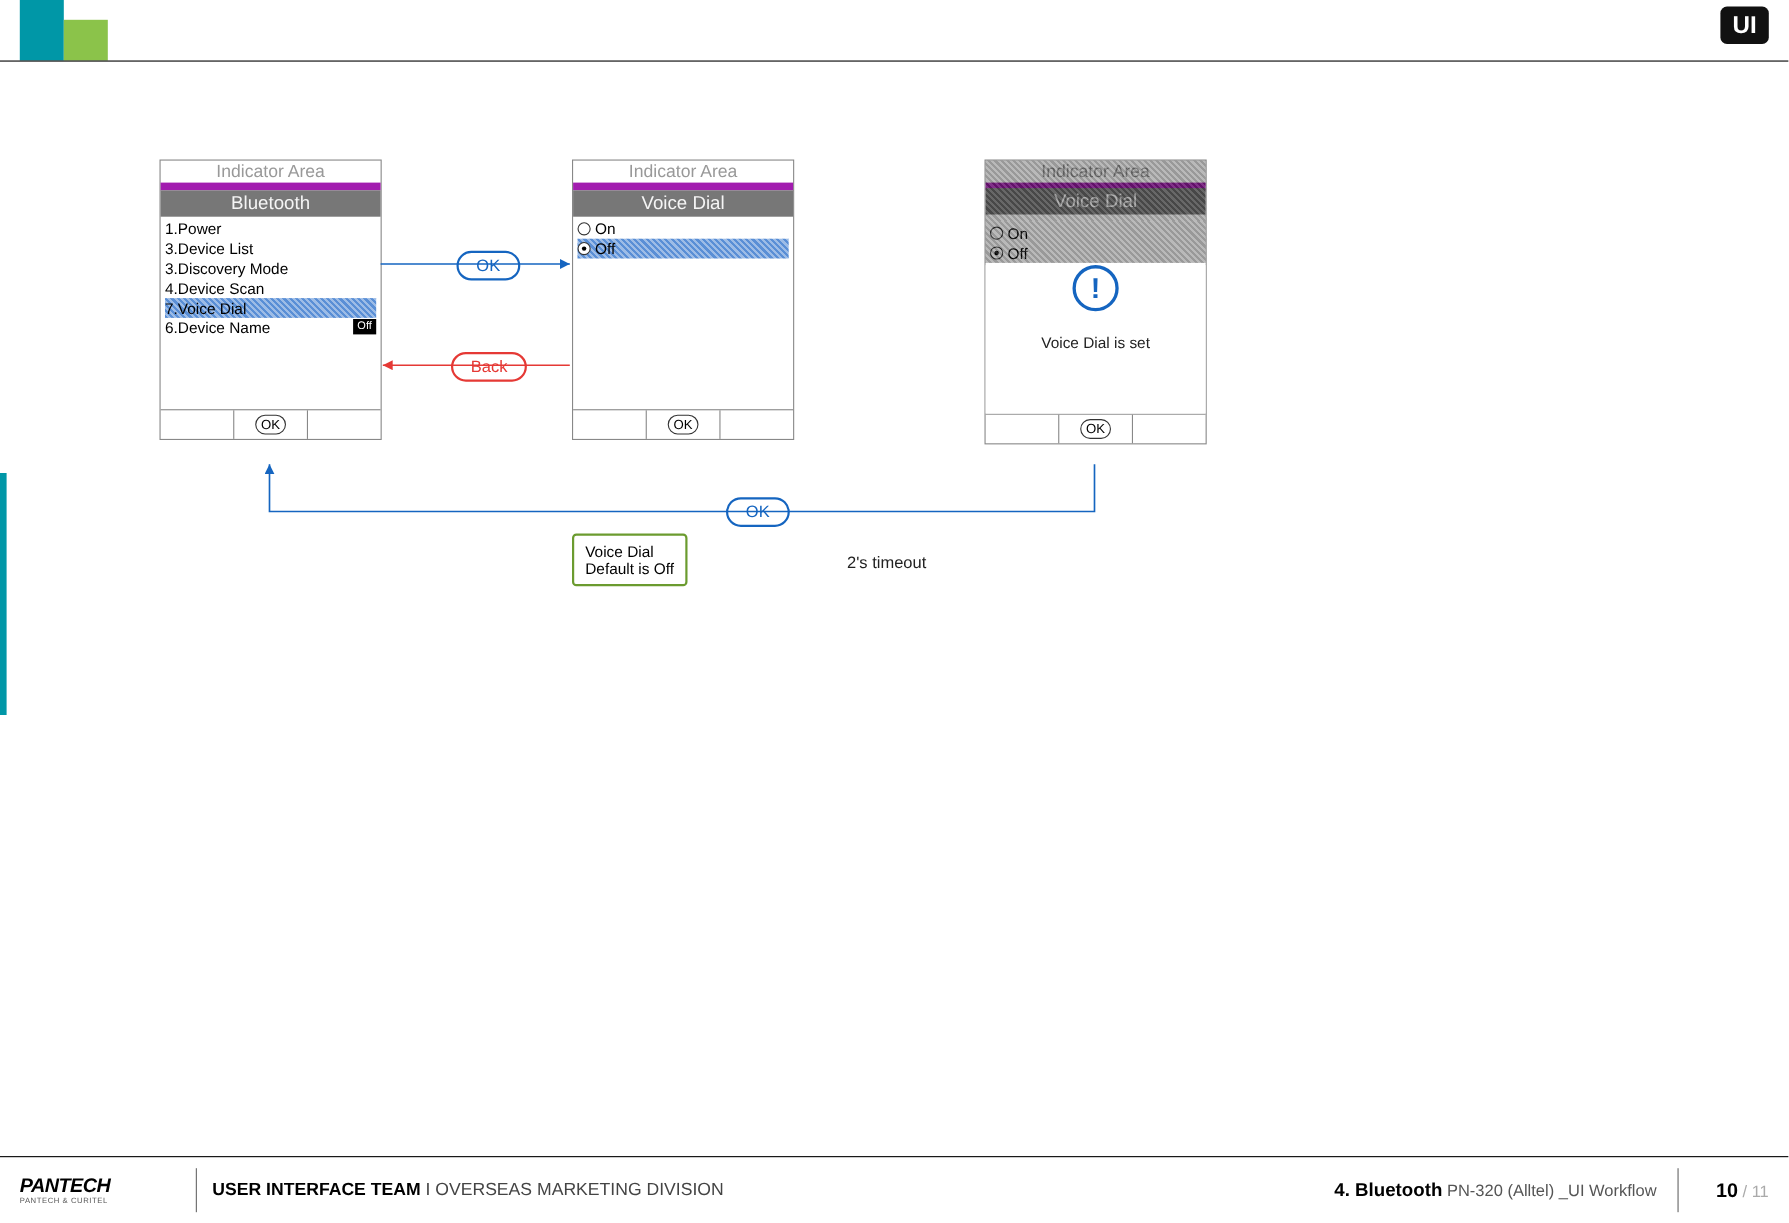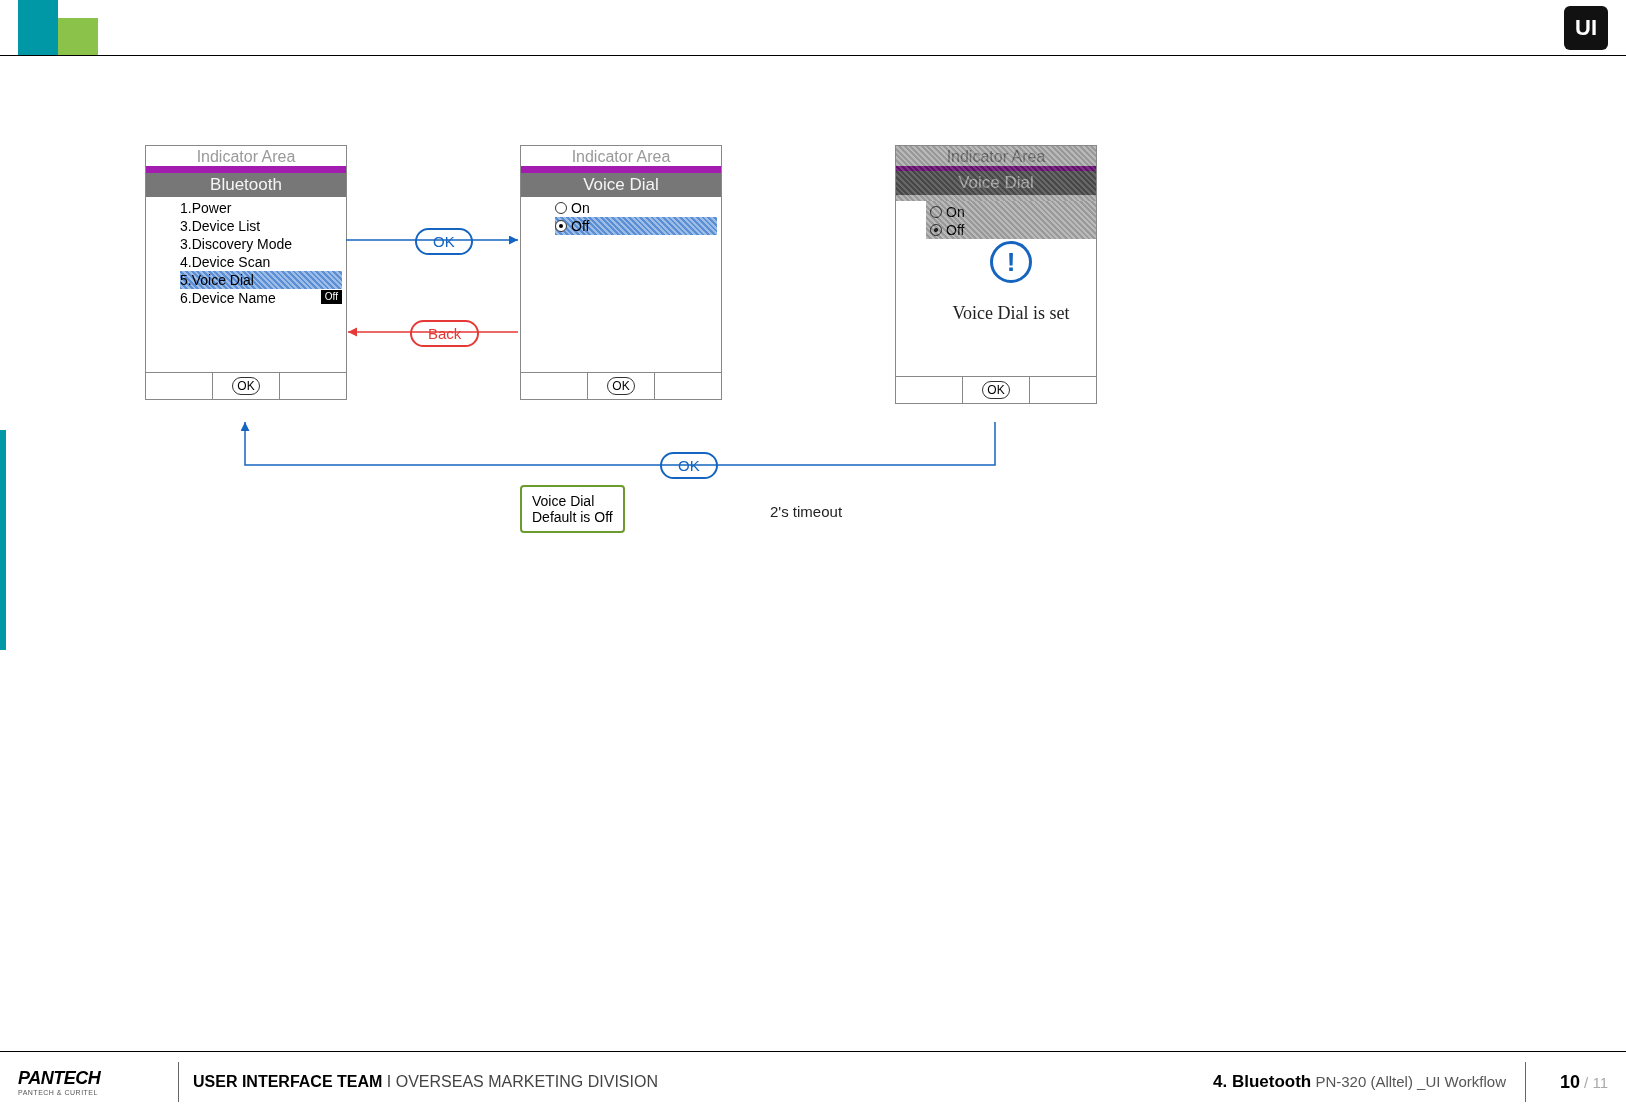--- a/index.html
+++ b/index.html
@@ -41,21 +41,21 @@
   }
   .hdr-line {
     position: absolute;
     left: 0; top: 55px;
     width: 1626px; height: 1px;
     background: #000;
   }
   .ui-logo {
     position: absolute;
     right: 18px; top: 6px;
-    width: 44px; height: 44px;
+    width: 44px; height: 34px;
     background: #111;
     border-radius: 6px;
     color: #fff;
     display: flex;
     align-items: center;
     justify-content: center;
     font-weight: 900;
     font-size: 22px;
     font-family: Arial, sans-serif;
   }
@@ -78,21 +78,20 @@
     background: #777;
     color: #f5f5f5;
     text-align: center;
     font-size: 17px;
     padding: 2px 0;
   }
   .phone .body {
     height: 175px;
     position: relative;
     font-size: 14px;
-    margin-left: 30px;
   }
   .phone .softkeys {
     border-top: 1px solid #888;
     display: flex;
     height: 26px;
   }
   .phone .softkeys > div {
     flex: 1;
     border-right: 1px solid #888;
     display: flex;
@@ -157,23 +156,22 @@
     color: #1565C0;
     font-size: 26px;
     font-weight: 900;
     display: flex;
     align-items: center;
     justify-content: center;
     margin-top: 2px;
   }
   .popup-msg {
     margin-top: 20px;
-    font-size: 18px;
+    font-size: 14px;
     color: #222;
-    font-family: Liberation Serif, serif;
   }
 
   
   .pill {
     position: absolute;
     border-radius: 18px;
     font-size: 15px;
     padding: 3px 16px;
     background: #fff;
     border: 2.5px solid;
@@ -273,21 +271,21 @@
 
   <div class="phone" style="left:145px; top:145px;">
     <div class="indicator">Indicator Area</div>
     <div class="titlebar">Bluetooth</div>
     <div class="body">
       <div class="menu-list" id="menu1">
           <div class="item">1.Power</div>
           <div class="item">3.Device List</div>
           <div class="item">3.Discovery Mode</div>
           <div class="item">4.Device Scan</div>
-          <div class="item sel">5.Voice Dial</div>
+          <div class="item sel">7.Voice Dial</div>
           <div class="item">6.Device Name<span class="off-badge">Off</span></div>
         </div>
     </div>
     <div class="softkeys">
       <div></div>
       <div>
           <span class="ok-btn">OK</span>
         </div>
       <div></div>
     </div>

